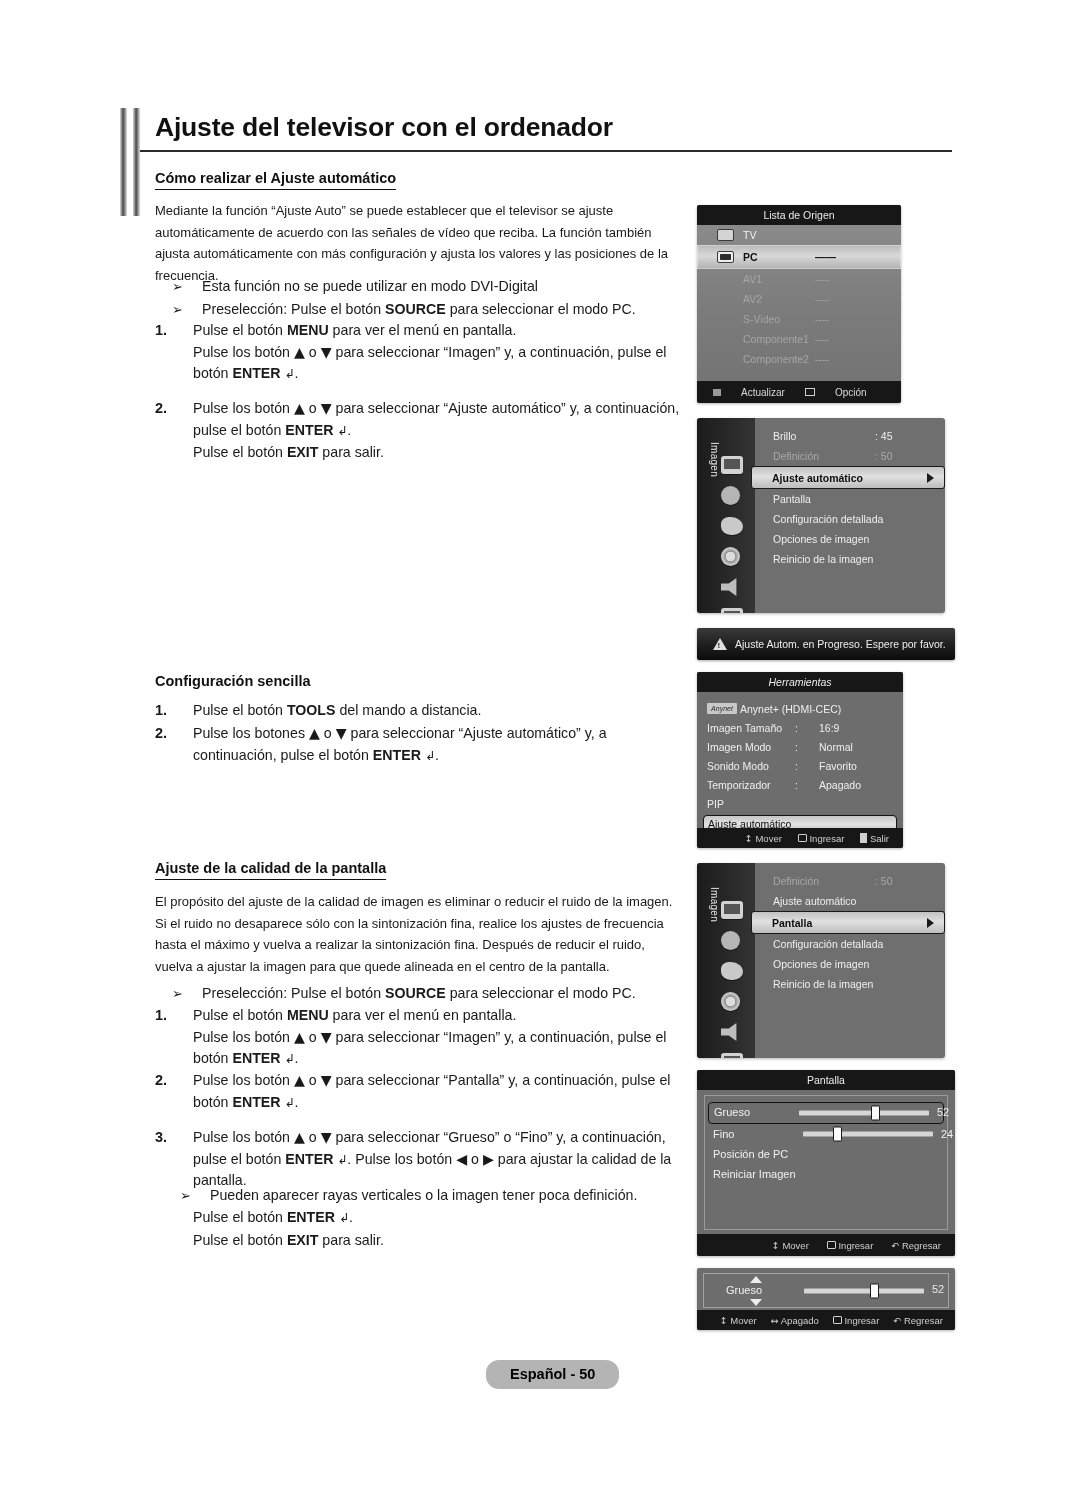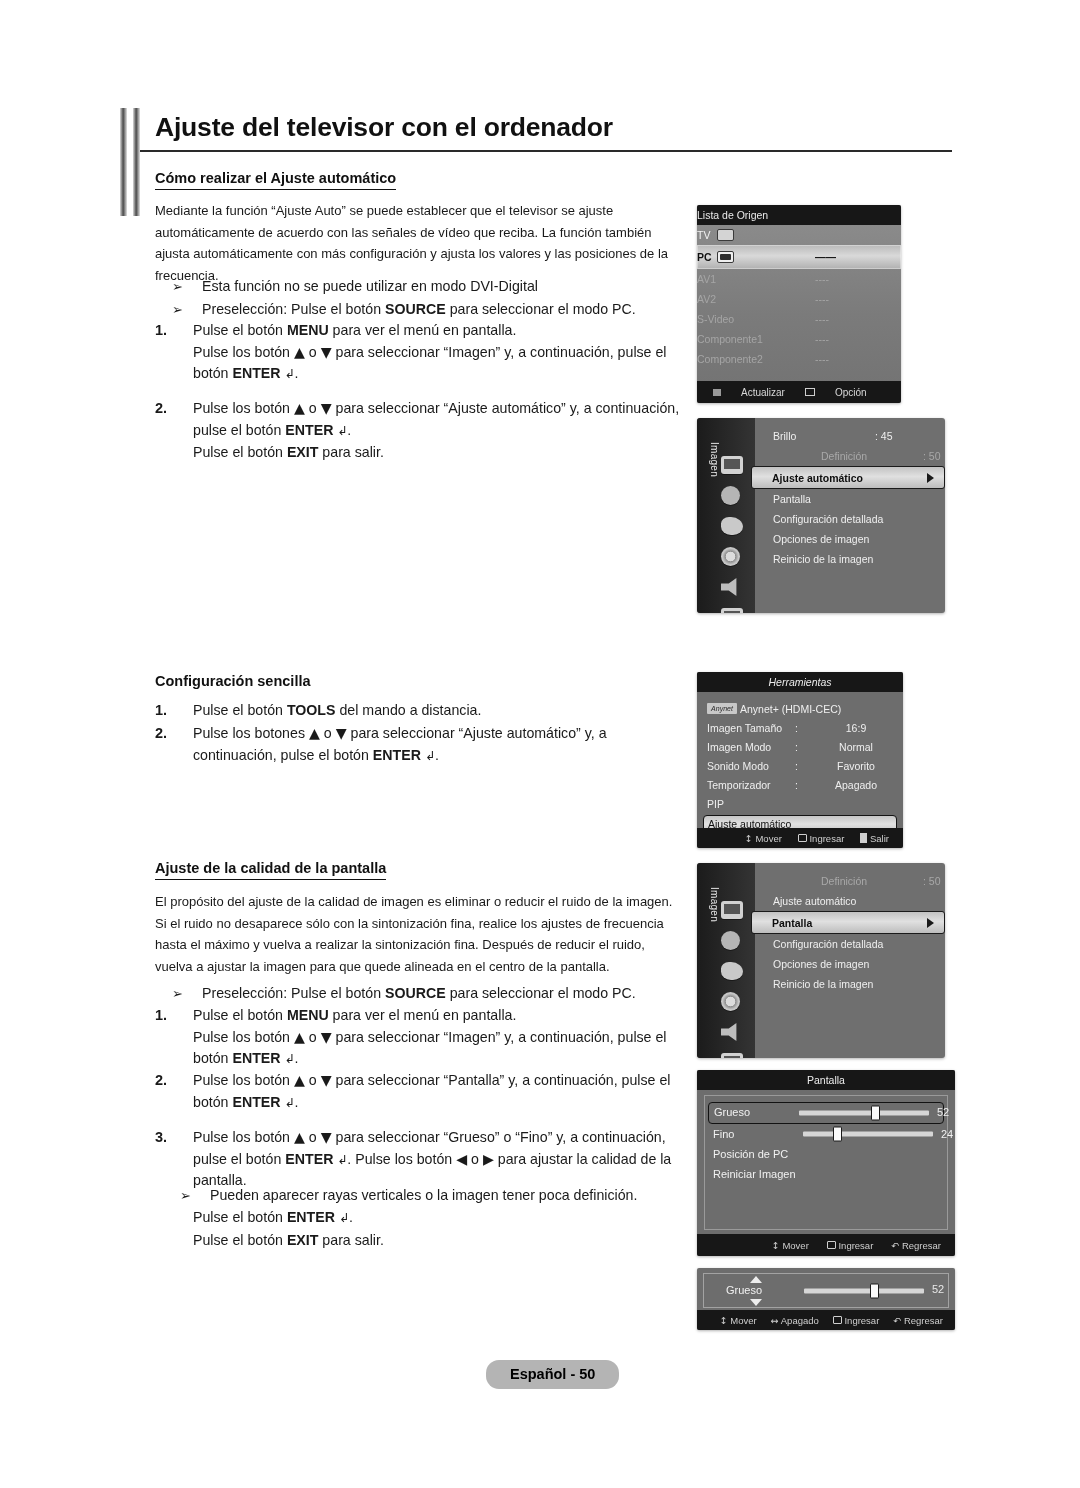--- a/index.html
+++ b/index.html
@@ -74,26 +74,26 @@
 
   
   .src {
     left:697px; top:205px; width:204px; height:198px;
     background:linear-gradient(to bottom,#8e8e8e,#7b7b7b 55%,#727272);
     border-radius:2px; overflow:hidden;
     box-shadow:0 1px 3px rgba(0,0,0,.3);
   }
   .src .hdr {
     height:20px; background:#171717; color:#e9e9e9;
-    font-size:10.5px; text-align:left; line-height:20px;
+    font-size:10.5px; text-align:center; line-height:20px;
   }
   .src .rows { position:relative; height:150px; }
   .src .row {
     position:relative; height:20px; line-height:20px;
-    font-size:10.5px; color:#f2f2f2;
+    padding-left:46px; font-size:10.5px; color:#f2f2f2;
   }
   .src .row.dim { color:#a5a5a5; }
   .src .row .dash { position:absolute; left:118px; top:0; }
   .src .row.sel {
     background:linear-gradient(to bottom,#b9b9b9,#d9d9d9 45%,#b0b0b0);
     color:#101010; font-weight:bold; height:24px; line-height:24px;
     box-shadow:0 0 0 1px rgba(255,255,255,.35) inset;
   }
   .src .row.sel .dash { color:#101010; font-weight:bold; }
   .ico-tv, .ico-pc {
@@ -140,21 +140,21 @@
     background:radial-gradient(circle,#dcdcdc 35%,#8e8e8e 38%,#c6c6c6 60%); }
   .pic .ic.spk { background:#bdbdbd; clip-path:polygon(0 30%,35% 30%,70% 0,70% 100%,35% 70%,0 70%); }
   .pic .ic.scr { background:#d2d2d2; }
   .pic .ic.scr::after { content:""; position:absolute; left:3px; top:3px; right:3px; bottom:5px; background:#555; }
 
   .pic .list { position:absolute; left:58px; top:0; right:0; padding:8px 0 0 0; }
   .pic .li {
     height:20px; line-height:20px; padding-left:18px;
     font-size:10.5px; color:#efefef; position:relative; white-space:nowrap;
   }
-  .pic .li.dim { color:#a8a8a8;margin-left:48px; }
+  .pic .li.dim { color:#a8a8a8; }
   .pic .li .val { position:absolute; left:120px; }
   .pic .li.sel {
     background:linear-gradient(to bottom,#c2c2c2,#e0e0e0 45%,#bdbdbd);
     color:#0d0d0d; font-weight:bold; height:23px; line-height:23px;
     border:1.6px solid #1a1a1a; border-radius:3px;
     margin-left:-4px; padding-left:20px;
   }
   .pic .li.sel .carat {
     position:absolute; right:10px; top:50%; transform:translateY(-50%);
     width:0;height:0;border-left:7px solid #1a1a1a;
@@ -179,21 +179,21 @@
   
   .tools {
     left:697px; top:672px; width:206px; height:176px;
     background:#6d6d6d; border-radius:2px; overflow:hidden;
     box-shadow:0 1px 3px rgba(0,0,0,.3);
   }
   .tools .hdr { height:20px; background:#171717; text-align:center; line-height:20px; font-size:10.5px; color:#ececec;font-style:italic; }
   .tools .body { padding:8px 10px 0; position:relative; }
   .tools .tr { height:19px; line-height:19px; font-size:10.5px; color:#efefef; position:relative; white-space:nowrap; }
   .tools .tr .c { position:absolute; left:88px; }
-  .tools .tr .v { position:absolute; left:112px; width:74px; text-align:center; }
+  .tools .tr .v { position:absolute; left:112px; width:74px; }
   .anynet-chip {
     display:inline-block; width:30px; height:11px; background:#c8c8c8;
     border-radius:1px; vertical-align:-1px; margin-right:3px;
     font-size:7px; color:#2a2a2a; text-align:center; line-height:11px;
     font-style:italic; overflow:hidden;
   }
   .tools .tr.sel {
     border:1.6px solid #141414; border-radius:4px; height:20px; line-height:17px;
     background:linear-gradient(to bottom,#c6c6c6,#e2e2e2 45%,#bfbfbf);
     color:#101010; margin:1px -4px 0; padding-left:4px;
@@ -417,20 +417,24 @@
       </div>
       <div class="li">
         <span>Opciones de imagen</span>
       </div>
       <div class="li">
         <span>Reinicio de la imagen</span>
       </div>
     </div>
   </div>
 
+  <div class="osd warn">
+    <span class="tri"></span>
+    <span>Ajuste Autom. en Progreso. Espere por favor.</span>
+  </div>
 
   <div class="osd tools">
     <div class="hdr">Herramientas</div>
     <div class="body">
       <div class="tr">
         <span class="anynet-chip">Anynet</span><span>Anynet+ (HDMI-CEC)</span>
       </div>
       <div class="tr">
         <span>Imagen Tamaño</span>
         <span class="c">:</span>

